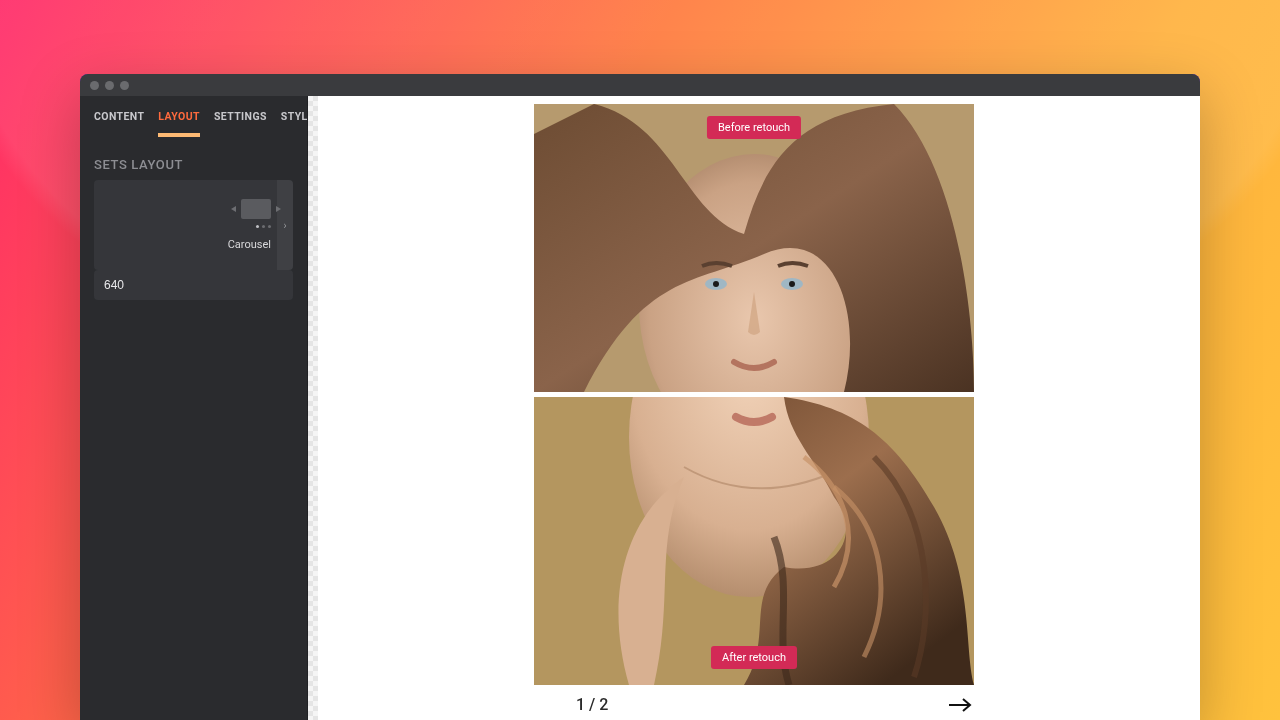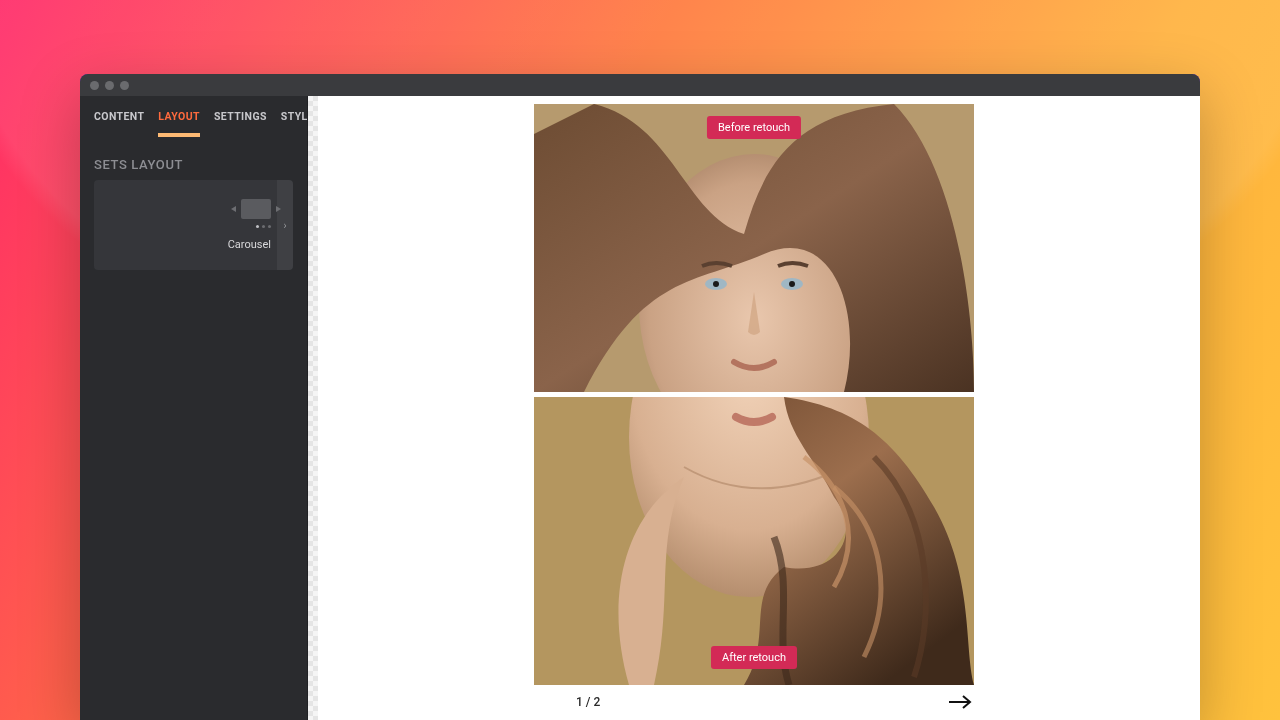--- a/index.html
+++ b/index.html
@@ -193,21 +193,21 @@
     border-radius: 3px;
     white-space: nowrap;
   }
   .badge.top { top: 12px; }
   .badge.bot { bottom: 16px; }
   .pager {
     display: flex;
     align-items: center;
     justify-content: space-between;
     padding: 10px 2px 0 42px;
-    font-size: 12px;
+    font-size: 16px;
     color: #2a2a2a;
     font-weight: 500;
   }
   .arrow-next svg { display: block; }
 </style>
 </head>
 <body>
 
 <div class="arc"></div>
 
@@ -238,20 +238,23 @@
               <span></span>
               <span></span>
           </div>
           <div class="name">Carousel</div>
         </div>
         <div class="layout-next">
           <span>›</span>
         </div>
       </div>
 
+      <div class="input-wrap">
+        <input class="txt-input" type="text" value="640" style="">
+      </div>
     </aside>
 
     <main class="canvas">
       <div class="checker-strip left"></div>
 
       <div class="carousel">
 
         <div class="panel top">
           <svg viewBox="0 0 440 288" preserveAspectRatio="xMidYMid slice">
             <defs>

